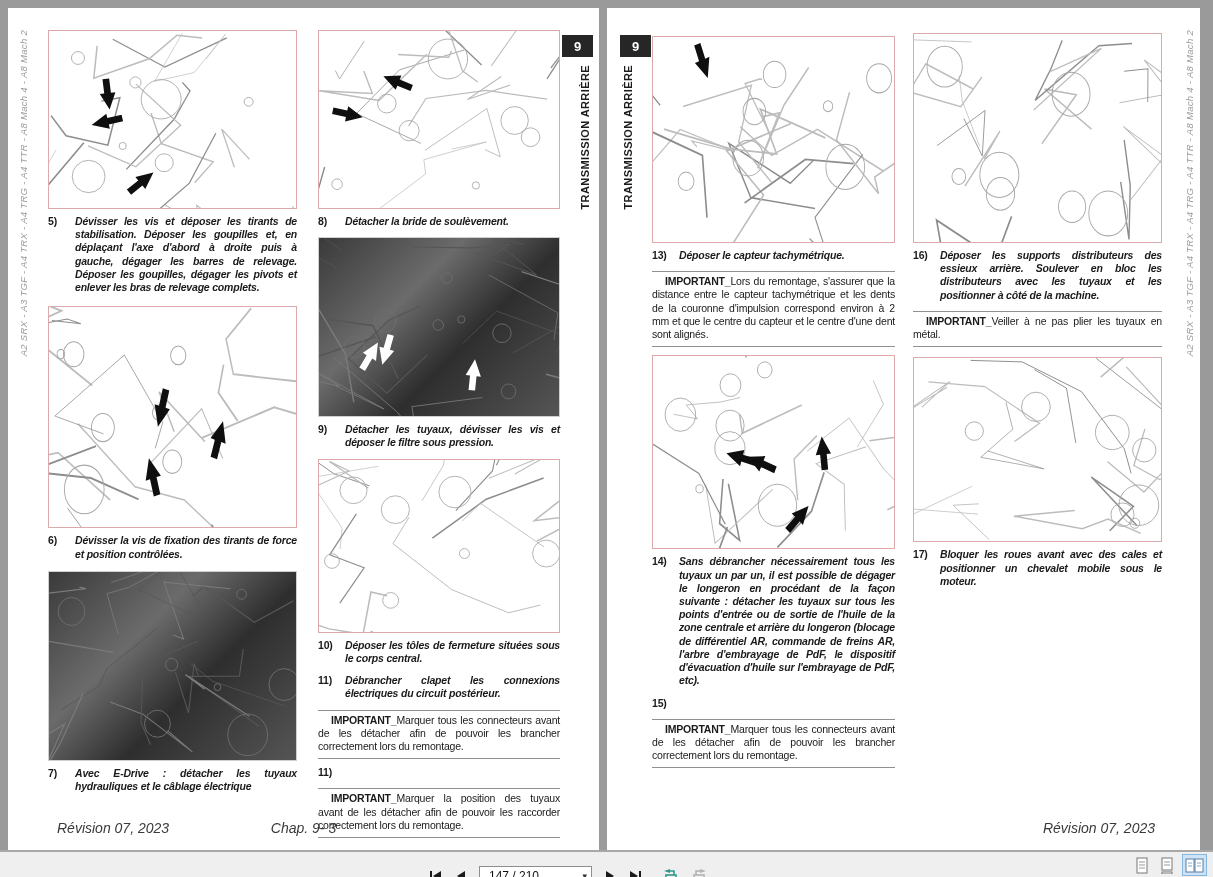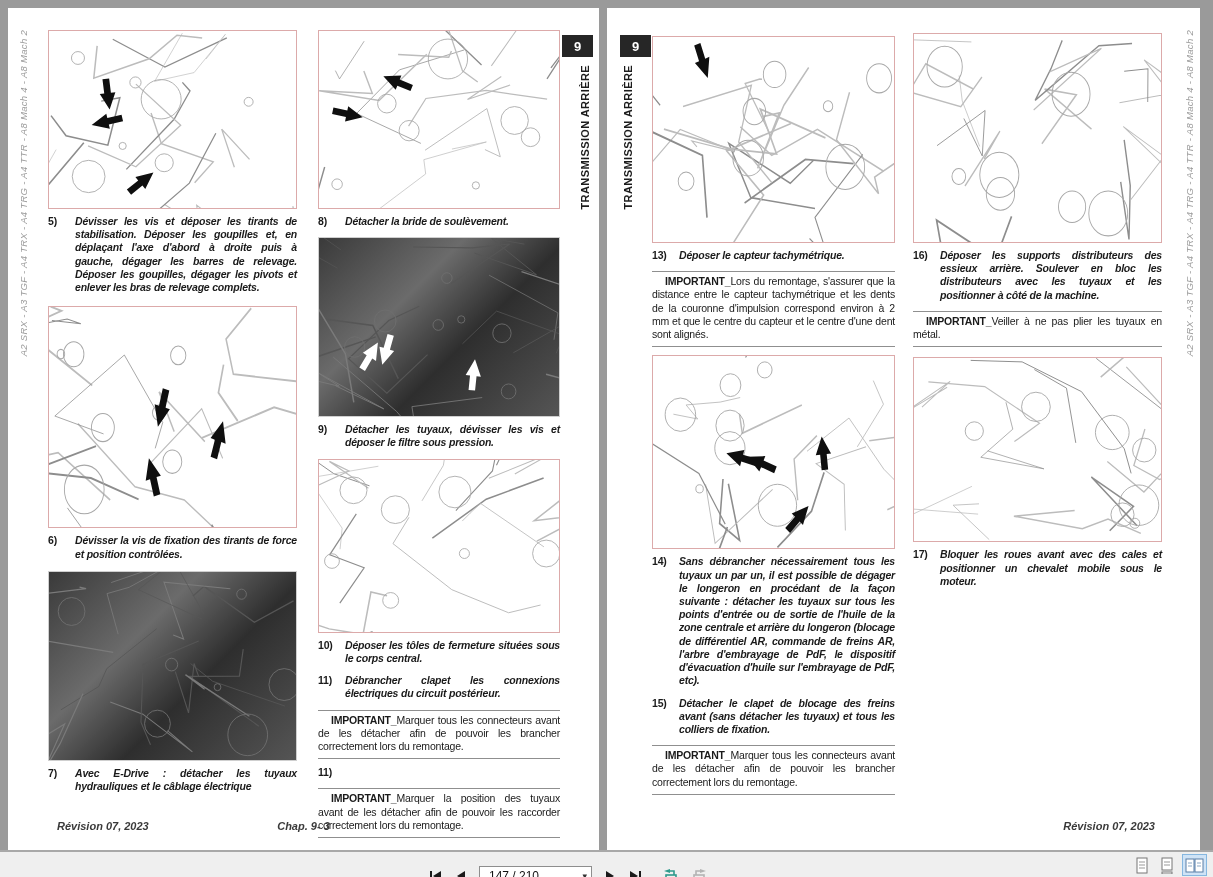--- a/index.html
+++ b/index.html
@@ -20,22 +20,22 @@
   .figure svg{width:100%;height:100%;display:block;}
   .figure.photo{border:1px solid #cfcfcf;background:linear-gradient(135deg,#3a3a3a 0%,#6b6b6b 35%,#2e2e2e 60%,#555 100%);}
   .step{display:flex;margin:5px 0 9px;font-size:10.5px;line-height:1.26;color:#1a1a1a;
     font-weight:bold;letter-spacing:-0.2px;}
   .step-num{width:27px;flex:0 0 27px;}
   .step-text{flex:1;text-align:justify;font-style:italic;}
   .important{border-top:1px solid #8f8f8f;border-bottom:1px solid #8f8f8f;
     margin:4px 0 7px;padding:3px 0 5px;font-size:10.5px;line-height:1.26;color:#1a1a1a;
     text-align:justify;letter-spacing:-0.2px;}
   .important b{letter-spacing:-0.2px;padding-left:13px;}
-  .pfooter{position:absolute;bottom:16px;left:0;width:100%;height:14px;font-size:11px;
-    font-style:italic;color:#3a3a3a;font-weight:bold;}
+  .pfooter{position:absolute;bottom:16px;left:0;width:100%;height:14px;font-size:14px;
+    font-style:italic;color:#3a3a3a;}
   .pfooter .f-left{position:absolute;left:49px;}
   .pfooter .f-center{position:absolute;left:0;width:100%;text-align:center;}
   .pfooter .f-right{position:absolute;right:45px;}
   .toolbar{position:absolute;left:0;top:850px;width:1213px;height:27px;background:#efefef;
     border-top:2px solid #a8a8a8;box-sizing:border-box;}
   .nav-group{position:absolute;left:425px;top:2px;display:flex;align-items:center;gap:4px;}
   .tb-btn{border:none;background:transparent;padding:2px 4px;height:22px;display:flex;
     align-items:center;justify-content:center;cursor:pointer;}
   .page-combo{width:102px;height:18px;background:#fff;border:1px solid #8e8e8e;
     display:flex;align-items:center;font-size:12px;color:#111;padding-left:9px;
@@ -348,21 +348,20 @@
                 <polygon points="0,0 -15,-7 -15,-3 -28,-3 -28,3 -15,3 -15,7" fill="#0f0f0f"></polygon>
               </g>
             </svg>
           </div>
           <div class="step">
             <span class="step-num">14)</span>
             <span class="step-text">Sans débrancher nécessairement tous les tuyaux un par un, il est possible de dégager le longeron en procédant de la façon suivante : détacher les tuyaux sur tous les points d'entrée ou de sortie de l'huile de la zone centrale et arrière du longeron (blocage de différentiel AR, commande de freins AR, l'arbre d'embrayage de PdF, le dispositif d'évacuation d'huile sur l'embrayage de PdF, etc).</span>
           </div>
           <div class="step">
             <span class="step-num">15)</span>
-            <span class="step-text">Détacher le clapet de blocage des freins avant (sans détacher les tuyaux) et tous les colliers de fixation.</span>
           </div>
           <p class="important"><b>IMPORTANT_</b><span>Marquer tous les connecteurs avant de les détacher afin de pouvoir les brancher correctement lors du remontage.</span></p>
         </div>
       <div class="col" id="col-r2" style="left:306px;top:25px;width:249px;">
           <div class="figure" style="height: 208px;">
             <svg viewBox="0 0 220 160" preserveAspectRatio="none">
               <path d="M187.2 81.4 L192.6 116.6 L191.5 158.0 L184.1 113.8" fill="none" stroke="#8d8d8d" stroke-width="1.24"></path>
               <path d="M183.0 52.9 L242.3 43.6 L205.0 19.9 L232.7 50.8" fill="none" stroke="#bcbcbc" stroke-width="0.88"></path>
               <path d="M58.5 86.5 L43.0 51.6 L40.2 31.9" fill="none" stroke="#bcbcbc" stroke-width="0.63"></path>
               <path d="M187.2 28.7 L208.4 26.7 L208.2 52.4" fill="none" stroke="#8d8d8d" stroke-width="0.80"></path>

